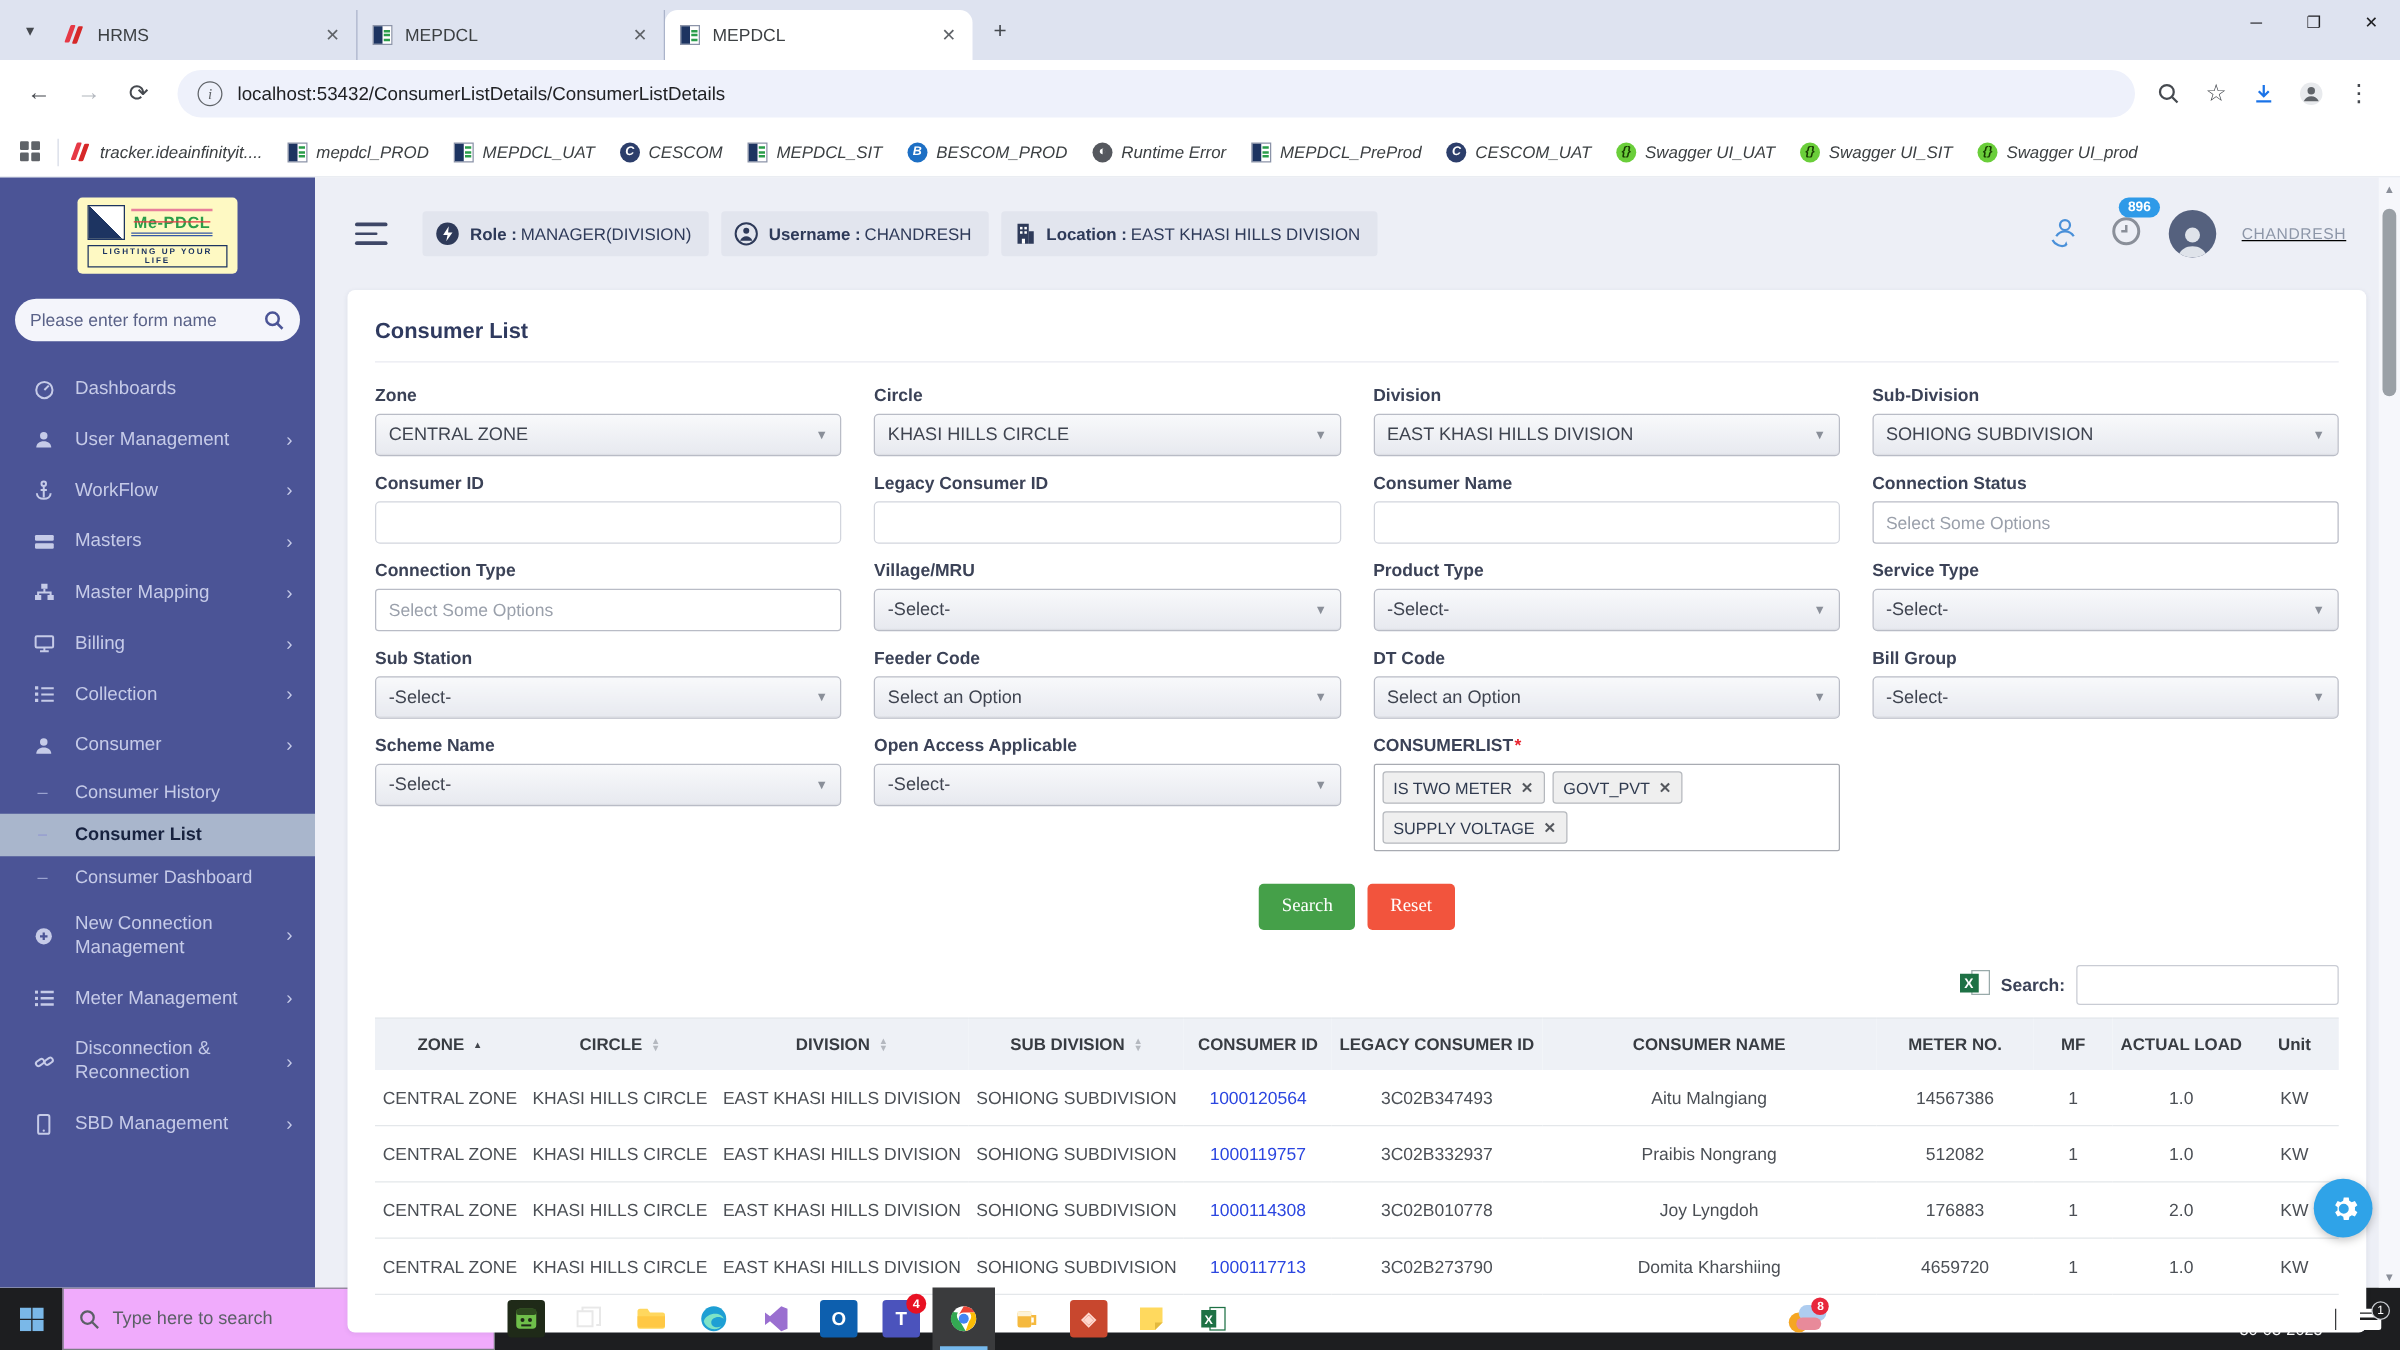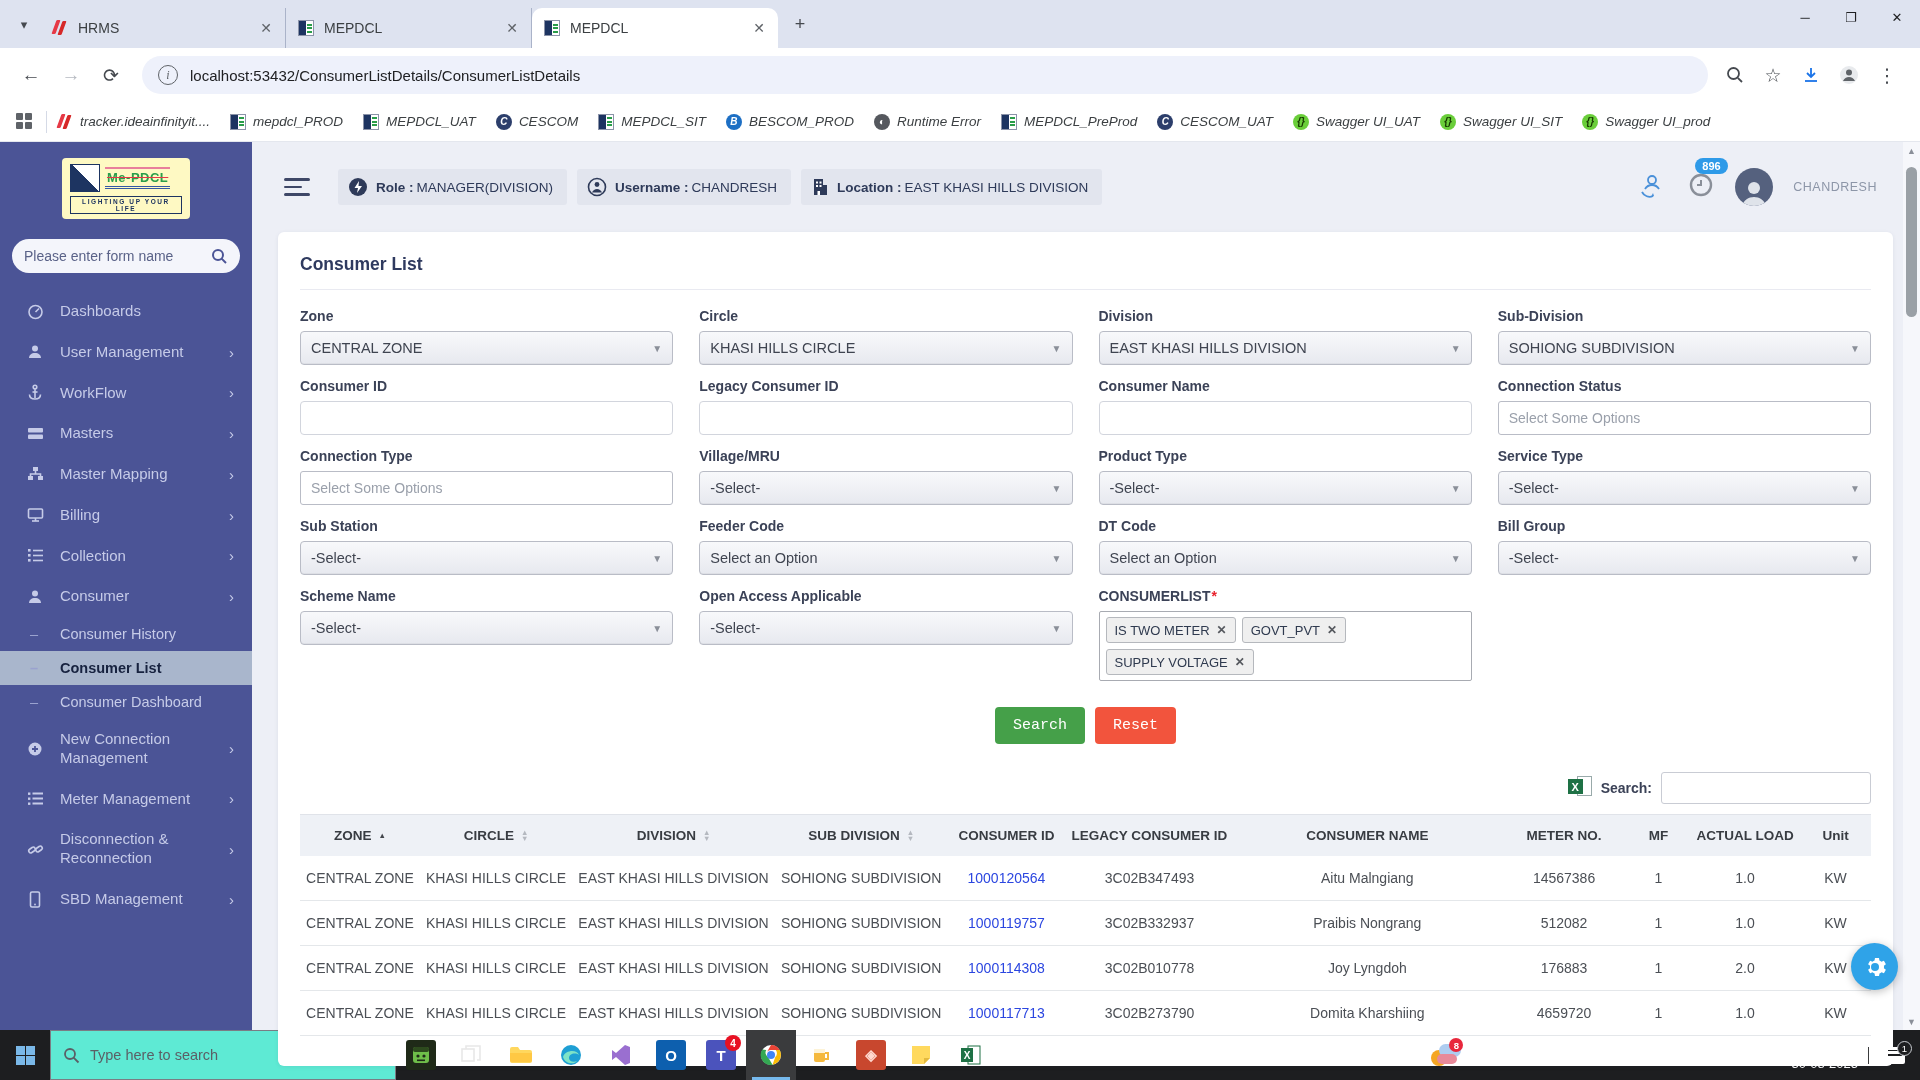--- a/index.html
+++ b/index.html
@@ -73,21 +73,21 @@
 
   
   .main { flex:1; display:flex; flex-direction:column; min-width:0; padding-right:17px; }
   .appheader { height:90px; display:flex; align-items:center; padding:0 26px 0 32px; flex-shrink:0; }
   .burger { width:26px; margin-right:28px; cursor:pointer; }
   .burger i { display:block; height:2.5px; background:#3e4767; border-radius:2px; margin:5px 0; }
   .burger i:nth-child(2){ width:70%; }
   .badge-pill { background:#e2e5ee; border-radius:3px; height:36px; display:flex; align-items:center; padding:0 14px 0 10px; margin-right:10px; font-size:13.5px; color:#2e3a59; }
   .badge-pill .bico { margin-right:8px; display:flex; }
   .badge-pill b { margin-right:3px; }
-  .hdr-right { margin-left:auto; display:flex; align-items:center; gap:20px; }
+  .hdr-right { margin-left:auto; display:flex; align-items:center; gap:20px;text-decoration:underline; }
   .clockwrap { position:relative; }
   .count-badge { position:absolute; top:-13px; left:8px; background:#2e9ae8; color:#fff; font-size:11px; font-weight:bold; border-radius:9px; padding:2px 7px; }
   .avatar { width:38px; height:38px; border-radius:50%; background:#55617e; display:flex; align-items:flex-end; justify-content:center; overflow:hidden; }
   .profile-name { color:#8d96a8; font-size:12.5px; letter-spacing:.5px; }
 
   
   .card { background:#fff; border-radius:6px; margin:0 10px 0 26px; box-shadow:0 1px 4px rgba(40,50,90,.08); padding:22px 22px 30px; flex:1; }
   .card-title { font-size:17.5px; font-weight:bold; color:#2f3a5f; padding-bottom:14px; border-bottom:1px solid #e9eaf1; margin-bottom:18px; }
   .grid { display:grid; grid-template-columns:repeat(4,1fr); column-gap:26px; row-gap:13px; }
   .field label { display:block; font-size:14px; font-weight:bold; color:#3b4257; margin-bottom:7px; }
@@ -95,21 +95,21 @@
   .sel { height:34px; background:linear-gradient(#f8f9fb,#e7e9ef); border:1px solid #b9bcc6; border-radius:4px; display:flex; align-items:center; padding:0 10px; font-size:14.5px; color:#3f4450; box-shadow:inset 0 -1px 0 rgba(0,0,0,.04); cursor:pointer; }
   .sel .cap { flex:1; white-space:nowrap; overflow:hidden; }
   .sel .caret { color:#8a8f99; font-size:10px; }
   .txt { width:100%; height:34px; border:1px solid #d2d5dd; border-radius:4px; padding:0 10px; font-size:14.5px; color:#333; outline:none; font-family:inherit; background:#fff; }
   .multi { width:100%; height:34px; border:1px solid #b9bcc6; border-radius:3px; padding:0 10px; font-size:14px; outline:none; font-family:inherit; background:#fff; color:#333; }
   .multi::placeholder { color:#9aa0ab; }
   .tagbox { border:1px solid #a8abb2; border-radius:2px; background:#fff; padding:5px 6px; min-height:60px; display:flex; flex-wrap:wrap; gap:6px; align-content:flex-start; }
   .tag { background:#efefef; border:1px solid #b5b8bd; border-radius:3px; font-size:13px; color:#2f3a4f; padding:3px 8px; display:flex; align-items:center; gap:7px; height:26px; }
   .tag .x { color:#55585e; font-weight:bold; font-size:12px; cursor:pointer; }
   .btn-row { display:flex; justify-content:center; gap:10px; margin:26px 0 28px; }
-  .btn { border:none; border-radius:4px; color:#fff; font-size:15px; padding:10px 18px; cursor:pointer; font-family:Liberation Mono, monospace;text-align:right; }
+  .btn { border:none; border-radius:4px; color:#fff; font-size:15px; padding:10px 18px; cursor:pointer; font-family:Liberation Serif, serif;text-align:right; }
   .btn-search { background:#45a049; }
   .btn-reset { background:#f2543d; }
   .result-line { font-size:15.5px; font-weight:bold; color:#43474d; margin-bottom:14px; }
   .result-line .rl { color:#e8222d; margin-right:6px; }
   .table-controls { display:flex; justify-content:flex-end; align-items:center; gap:9px; margin-bottom:10px; }
   .xl-ico { width:24px; height:24px; position:relative; cursor:pointer; }
   .xl-ico .sheet { position:absolute; right:0; top:0; width:15px; height:20px; background:#fff; border:1px solid #9aa; }
   .xl-ico .bx { position:absolute; left:0; top:3px; width:15px; height:15px; background:#1e7145; color:#fff; font-size:11px; font-weight:bold; display:flex; align-items:center; justify-content:center; }
   .tc-label { font-size:14px; font-weight:bold; color:#3b4257; }
   .tc-input { width:210px; height:32px; border:1px solid #c9ccd4; border-radius:3px; outline:none; font-family:inherit; padding:0 8px; font-size:14px; }
@@ -127,21 +127,21 @@
   .scrollbar .track { flex:1; width:100%; position:relative; }
   .scrollbar .thumb { position:absolute; top:8px; left:3px; width:11px; height:150px; background:#9aa0a6; border-radius:6px; }
   .scrollbar .arr.bottom { margin-top:auto; }
 
   
   .fab { position:absolute; right:22px; bottom:40px; width:47px; height:47px; border-radius:50%; background:#2fa3e8; display:flex; align-items:center; justify-content:center; box-shadow:0 2px 8px rgba(0,0,0,.25); cursor:pointer; z-index:5; }
 
   
   .taskbar { height:50px; background:#1d1e20; display:flex; align-items:stretch; flex-shrink:0; color:#fff; }
   .tb-btn { width:50px; display:flex; align-items:center; justify-content:center; cursor:pointer; position:relative; }
-  .tb-search { width:346px; background:#5eead4; display:flex; align-items:center; gap:10px; padding:0 12px; color:#5b5f66; font-size:14.5px; border:1px solid #7a7d84; }
+  .tb-search { width:346px; background:#f0abfc; display:flex; align-items:center; gap:10px; padding:0 12px; color:#5b5f66; font-size:14.5px; border:1px solid #7a7d84; }
   .tb-icon { width:30px; height:30px; display:flex; align-items:center; justify-content:center; border-radius:3px; font-weight:bold; font-size:15px; }
   .tb-btn.active-app { background:#3a3b3d; }
   .tb-btn.active-app::after { content:""; position:absolute; bottom:0; left:6px; right:6px; height:3px; background:#76b9ed; }
   .tb-badge { position:absolute; top:5px; right:5px; background:#e81123; color:#fff; border-radius:50%; width:16px; height:16px; font-size:10px; font-weight:bold; display:flex; align-items:center; justify-content:center; }
   .tb-right { margin-left:auto; display:flex; align-items:center; }
   .weather { display:flex; align-items:center; gap:9px; padding:0 12px; font-size:14.5px; position:relative; }
   .w-ico { position:relative; width:30px; height:26px; }
   .w-sun { position:absolute; left:0; top:8px; width:16px; height:16px; border-radius:50%; background:#f5a623; }
   .w-cloud { position:absolute; right:0; top:2px; width:22px; height:13px; border-radius:8px; background:#aecdf0; }
   .w-cloud2 { position:absolute; right:4px; top:12px; width:20px; height:10px; border-radius:7px; background:#e88a9a; }

